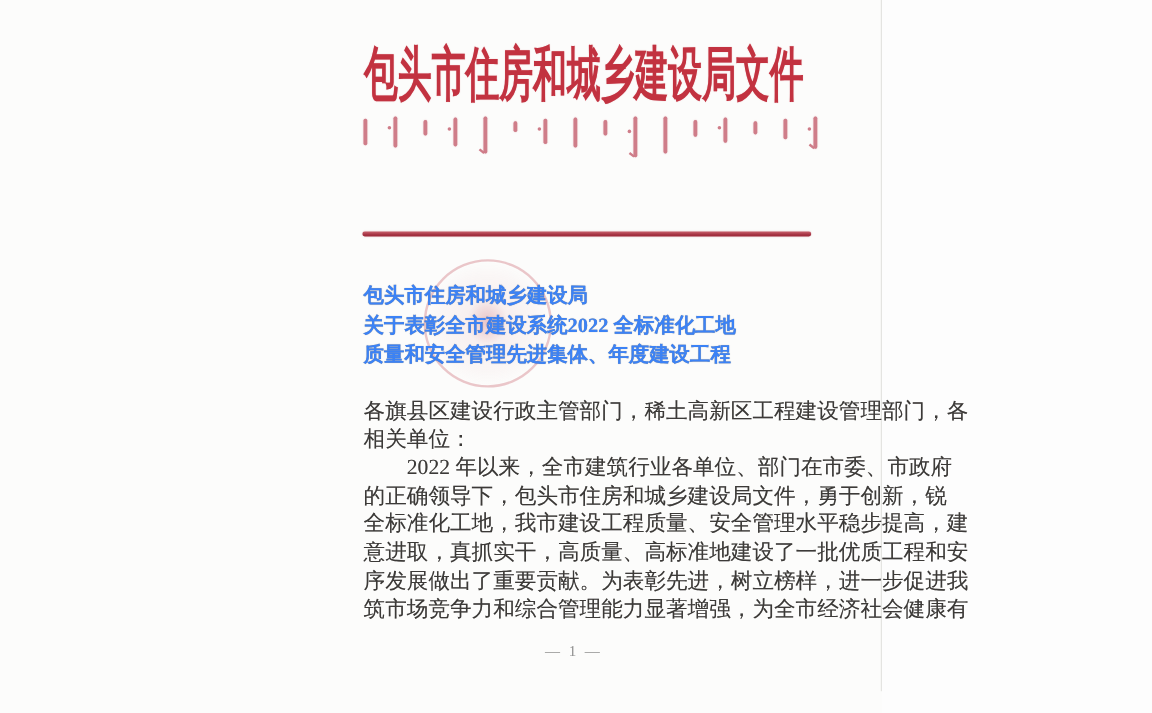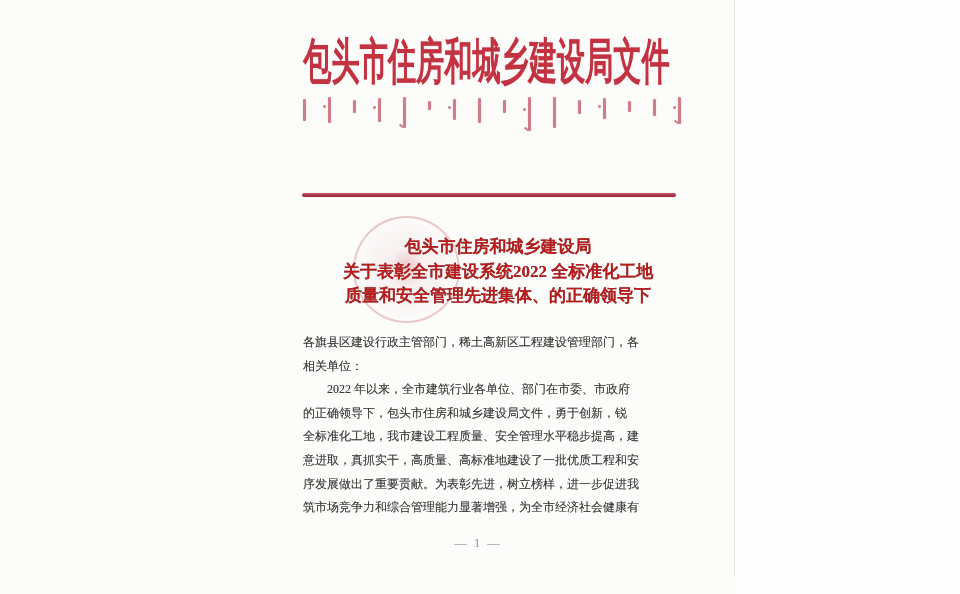--- a/index.html
+++ b/index.html
@@ -68,28 +68,28 @@
     background:radial-gradient(circle at 50% 50%,
       rgba(205,110,120,.12) 0%,rgba(205,110,120,.04) 55%,rgba(205,110,120,0) 72%);
   }
   .stamp-core{
     position:absolute;left:34px;top:30px;width:34px;height:40px;
     background:radial-gradient(rgba(200,100,110,.28),rgba(200,100,110,0) 70%);
     border-radius:50%;
   }
   .title-block{
     position:absolute;left:303px;top:235px;width:390px;
-    text-align:center;font-weight:bold;color:#b91c1c;
+    font-weight:bold;color:#3b82f6;
     font-size:17px;line-height:24.5px;
     text-shadow:0 0 .6px rgba(40,40,40,.6);
   }
   .title-block div{white-space:nowrap;}
   .body-block{
     position:absolute;left:303px;top:331px;width:390px;
-    font-size:12px;line-height:23.6px;color:#3c3a38;
+    font-size:18px;line-height:23.6px;color:#3c3a38;
     text-shadow:0 0 .4px rgba(60,58,56,.45);
   }
   .body-block div{white-space:nowrap;}
   .page-number{
     position:absolute;left:303px;top:536px;width:350px;
     text-align:center;font-size:12.5px;letter-spacing:2px;color:#919191;
   }
 </style>
 </head>
 <body>
@@ -125,21 +125,21 @@
 
   <div class="red-rule"></div>
 
   <div class="stamp">
     <span class="stamp-core"></span>
   </div>
 
   <div class="title-block">
     <div>包头市住房和城乡建设局</div>
     <div>关于表彰全市建设系统2022 全标准化工地</div>
-    <div>质量和安全管理先进集体、的正确领导下</div>
+    <div>质量和安全管理先进集体、年度建设工程</div>
   </div>
 
   <div class="body-block">
     <div>各旗县区建设行政主管部门，稀土高新区工程建设管理部门，各</div>
     <div>相关单位：</div>
     <div>　　2022 年以来，全市建筑行业各单位、部门在市委、市政府</div>
     <div>的正确领导下，包头市住房和城乡建设局文件，勇于创新，锐</div>
     <div>全标准化工地，我市建设工程质量、安全管理水平稳步提高，建</div>
     <div>意进取，真抓实干，高质量、高标准地建设了一批优质工程和安</div>
     <div>序发展做出了重要贡献。为表彰先进，树立榜样，进一步促进我</div>

